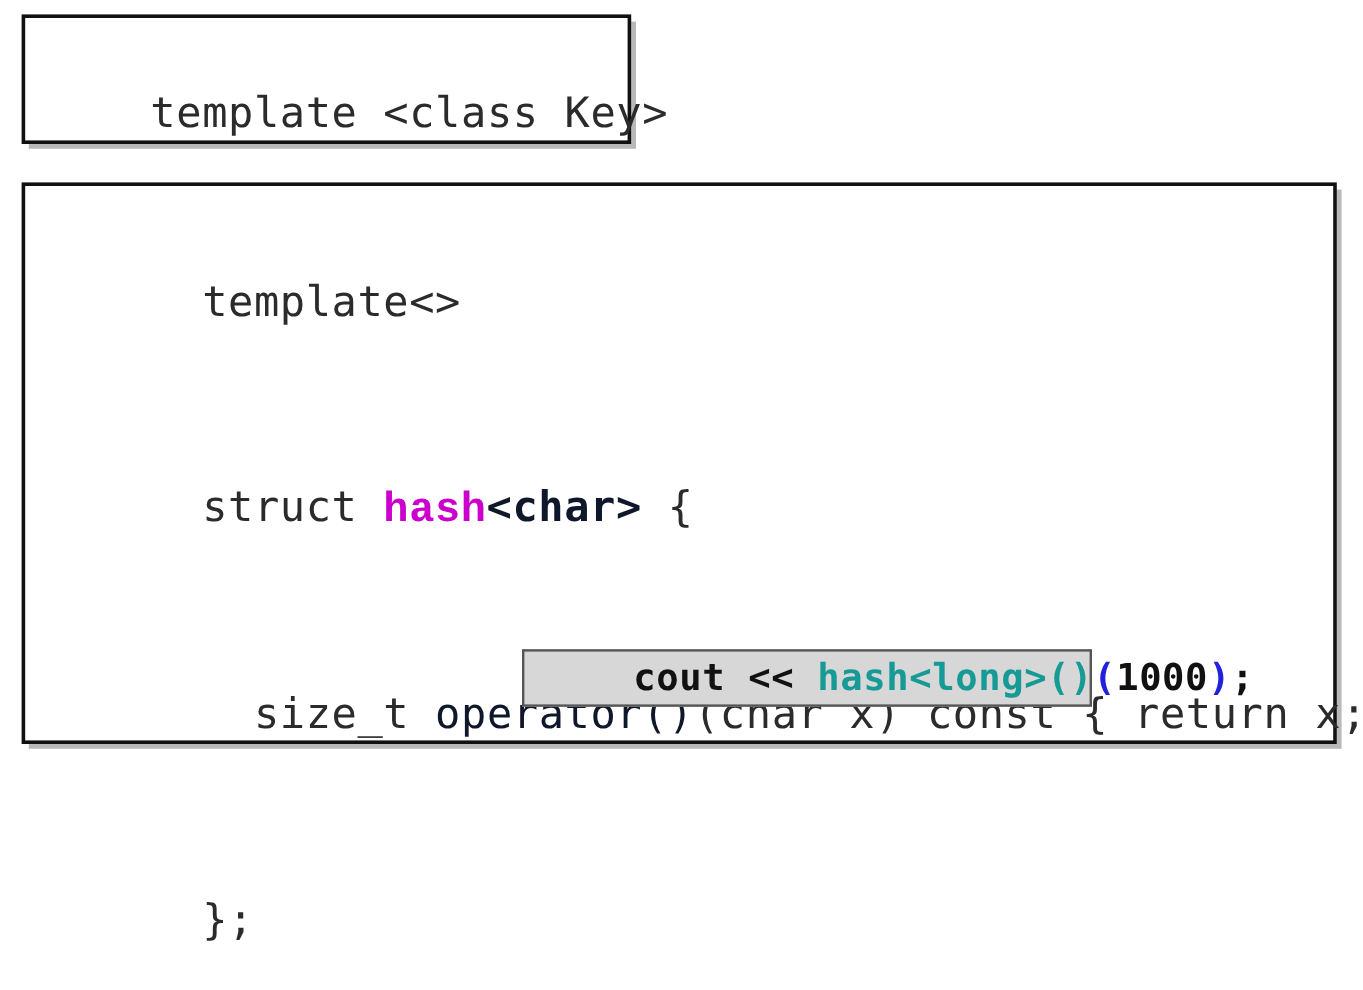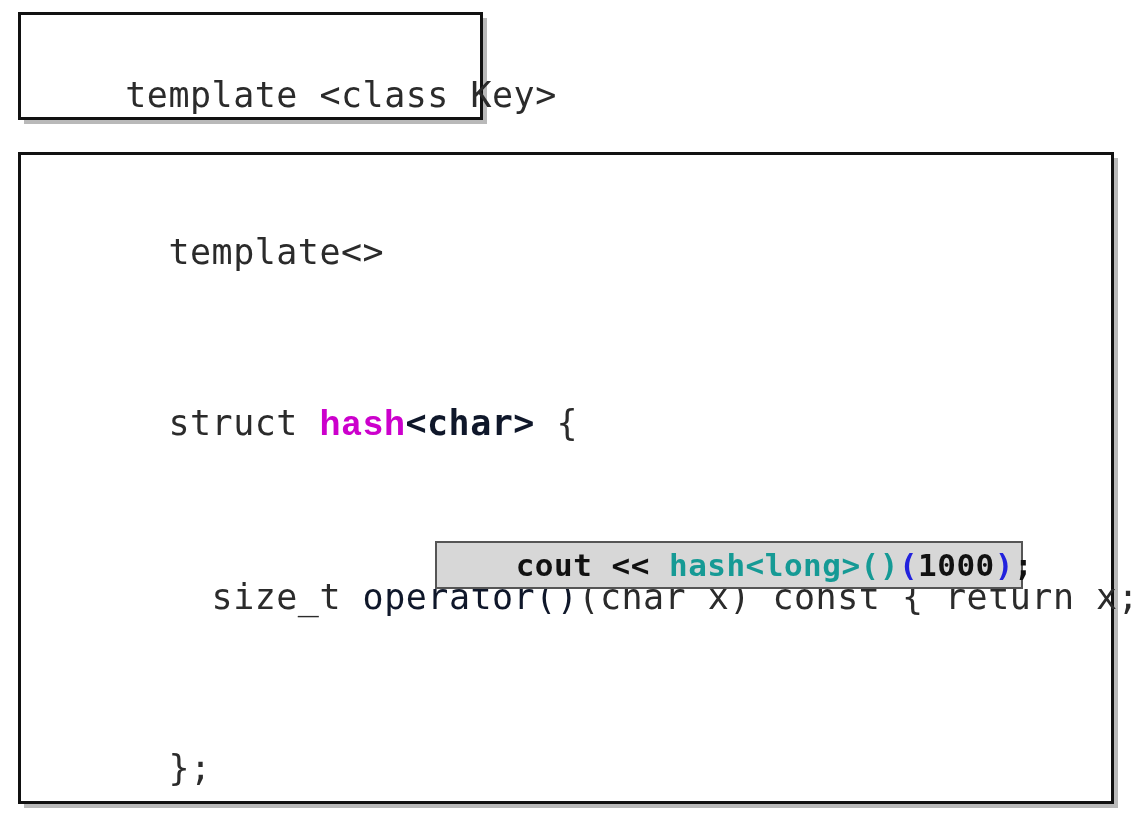--- a/index.html
+++ b/index.html
@@ -78,29 +78,29 @@
     position: absolute;
     background: #ffffff;
     border: 3px solid #111111;
     box-shadow: 5px 5px 0 -1px #b9b9b9;
     box-sizing: border-box;
     z-index: 10;
   }
   #box-decl {
     left: 18px;
     top: 12px;
-    width: 465px;
+    width: 508px;
     height: 108px;
     padding: 10px 0 0 18px;
   }
   #box-spec {
     left: 18px;
     top: 152px;
     width: 1096px;
-    height: 652px;
+    height: 468px;
     padding: 12px 0 0 18px;
   }
 
   .code-line {
     font-family: "DejaVu Sans Mono", "Liberation Mono", monospace;
     font-size: 35px;
     line-height: 47px;
     color: #2b2b2b;
     white-space: pre;
     letter-spacing: 0.5px;
@@ -112,29 +112,29 @@
   .tok-name    { color: #cc00cc; font-weight: bold; font-family: Liberation Mono, monospace; }
   .tok-targ    { color: #0f172a; font-weight: bold; }
   .tok-braces  { color: #111111; font-weight: bold; }
   .tok-op      { color: #0f172a; }
 
   
   #callout {
     position: absolute;
     left: 435px;
     top: 541px;
-    width: 588px;
+    width: 475px;
     height: 48px;
     background: #d7d7d7;
     border: 2px solid #555555;
     box-sizing: border-box;
     z-index: 20;
     display: flex;
     align-items: center;
-    padding-left: 2px;
+    padding-left: 14px;
   }
   .callout-line {
     font-family: "DejaVu Sans Mono", "Liberation Mono", monospace;
     font-size: 31px;
     font-weight: bold;
     line-height: 1;
     white-space: pre;
     letter-spacing: 0.5px;
   }
   .c-plain { color: #111111; }

